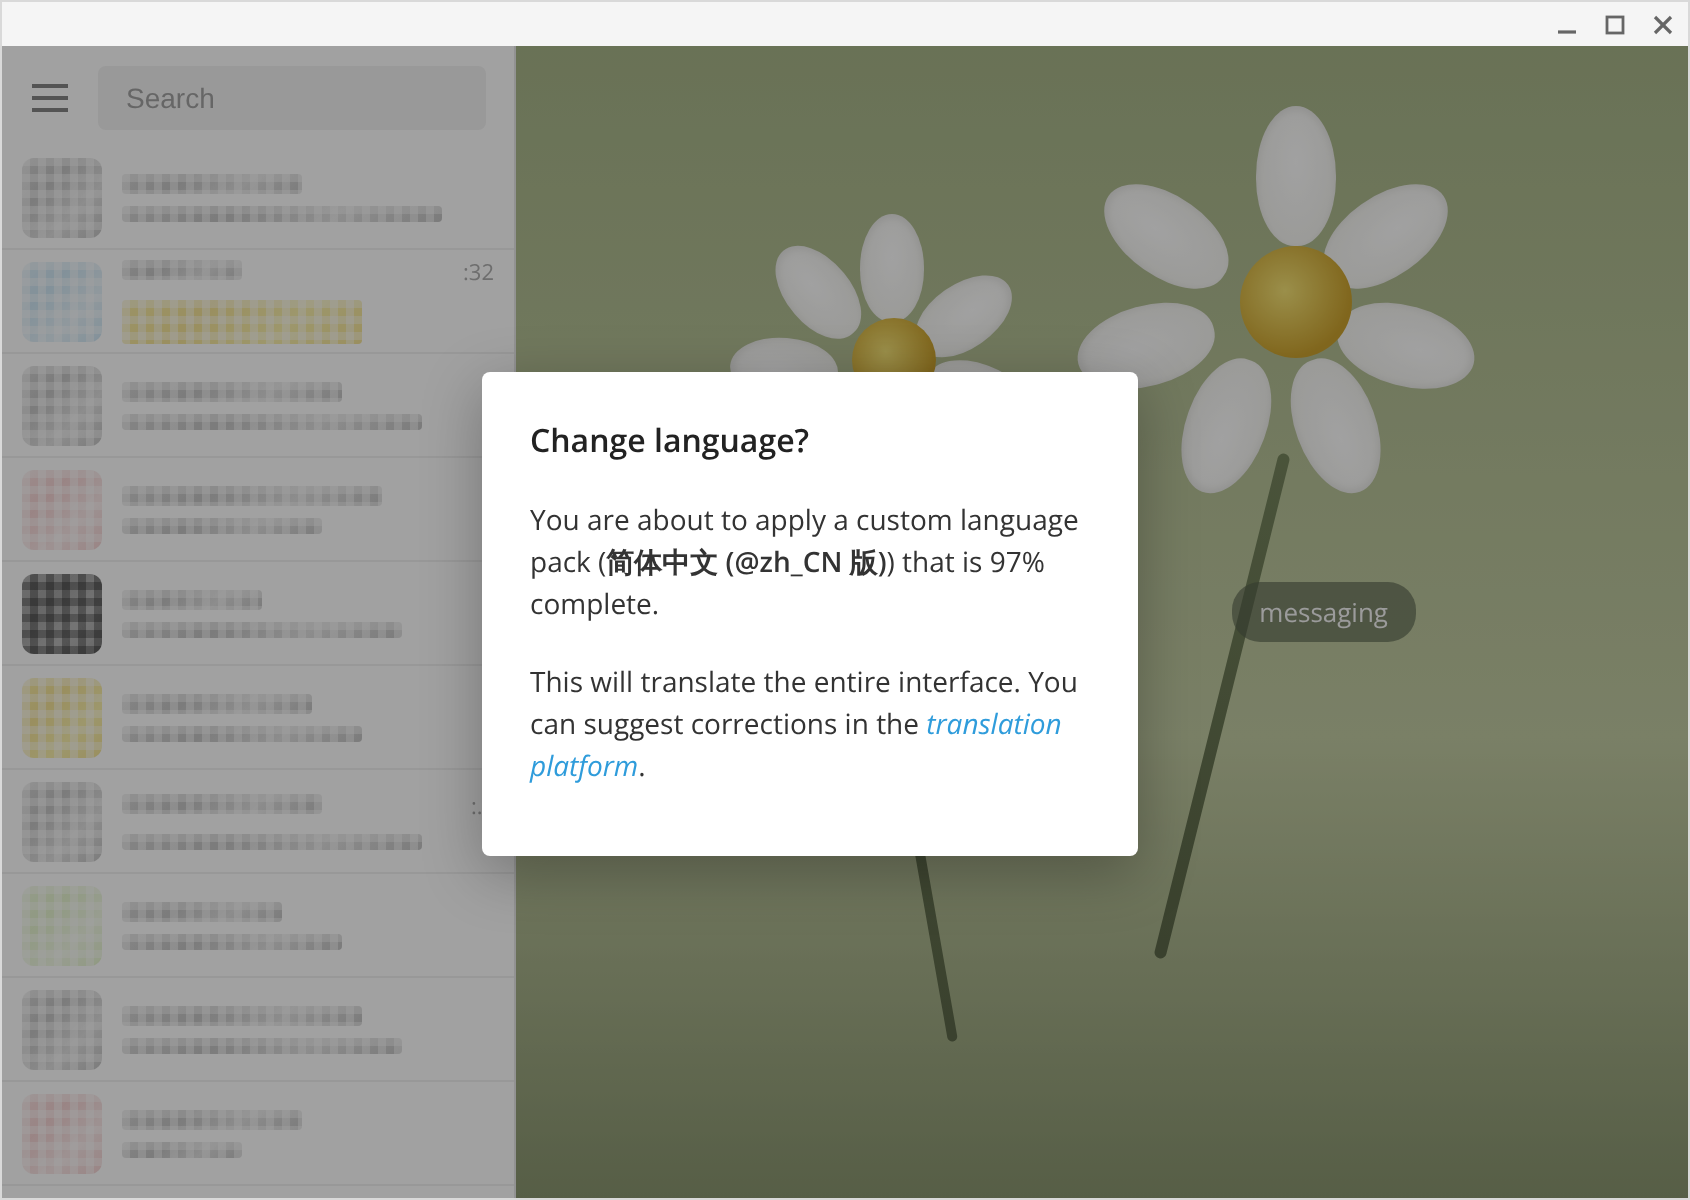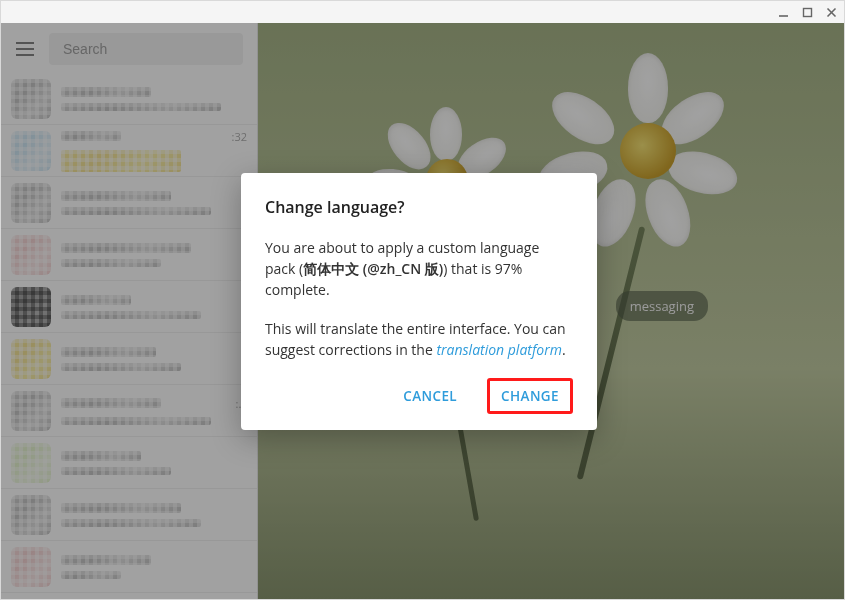--- a/index.html
+++ b/index.html
@@ -196,22 +196,22 @@
   .dim {
     position: absolute;
     inset: 0;
     background: rgba(30,30,30,0.42);
   }
 
   
   .modal {
     position: absolute;
     left: 240px;
-    top: 172px;
-    width: 356px;
+    top: 185px;
+    width: 328px;
     background: #fff;
     border-radius: 4px;
     box-shadow: 0 8px 30px rgba(0,0,0,0.28);
     padding: 22px 24px 16px 24px;
     box-sizing: border-box;
     color: #333;
     font-size: 14px;
     line-height: 1.5;
   }
   .modal-title {
@@ -423,19 +423,15 @@
 
     <p>
       <span>You are about to apply a custom language pack (</span><span style="font-weight:600">简体中文 (@zh_CN 版)</span><span>) that is 97% complete.</span>
     </p>
 
     <p>
       <span>This will translate the entire interface. You can suggest corrections in the </span><a href="#">translation platform</a><span>.</span>
     </p>
 
 
-    <div class="modal-actions">
-      <div class="modal-btn">CANCEL</div>
-      <div class="modal-btn highlight-box">CHANGE</div>
-    </div>
   </div>
 
 </div>
 
 </body></html>

